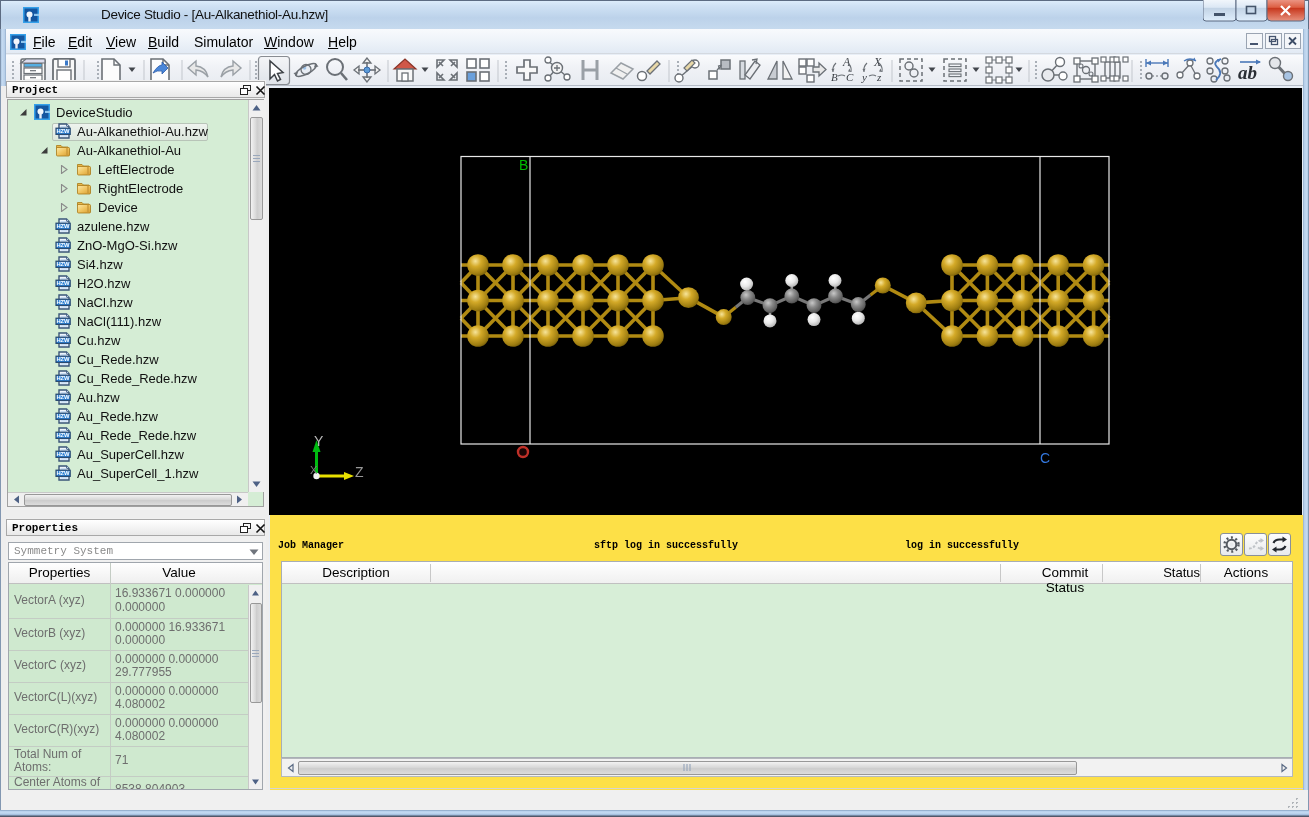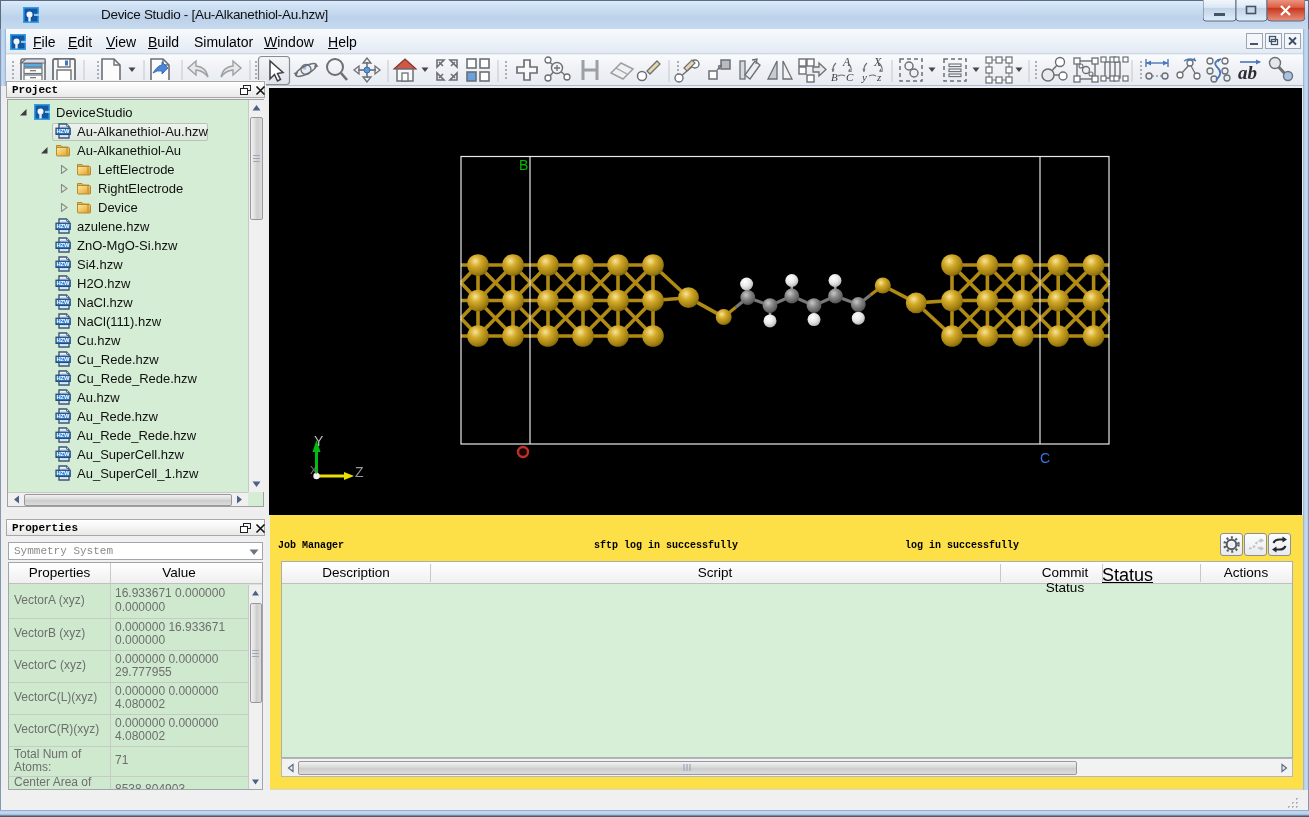--- a/index.html
+++ b/index.html
@@ -632,21 +632,21 @@
 <div style="position:absolute;left:0;top:151px;width:239px;height:1px;background:#c4ccc4;"></div>
 <div class="ptable-cell" style="left:5px;top:128.2px;width:95px;">VectorC(L)(xyz)</div>
 <div class="ptable-cell" style="left:106px;top:121.5px;width:132px;">0.000000 0.000000<br>4.080002</div>
 <div style="position:absolute;left:0;top:183px;width:239px;height:1px;background:#c4ccc4;"></div>
 <div class="ptable-cell" style="left:5px;top:160.2px;width:95px;">VectorC(R)(xyz)</div>
 <div class="ptable-cell" style="left:106px;top:153.5px;width:132px;">0.000000 0.000000<br>4.080002</div>
 <div style="position:absolute;left:0;top:213px;width:239px;height:1px;background:#c4ccc4;"></div>
 <div class="ptable-cell" style="left:5px;top:184.5px;width:95px;">Total Num of<br>Atoms:</div>
 <div class="ptable-cell" style="left:106px;top:191.2px;width:132px;">71</div>
 
-<div class="ptable-cell" style="left:5px;top:213.2px;width:95px;">Center Area of</div>
+<div class="ptable-cell" style="left:5px;top:213.2px;width:95px;">Center Atoms of</div>
 <div class="ptable-cell" style="left:106px;top:206.5px;width:132px;"> <br>8538.804903</div>
 </div>
     <div style="position:absolute;left:239px;top:22px;width:14px;height:206px;background:#f0f0f0;border-left:1px solid #c8c8c8;"></div>
     <svg style="position:absolute;left:240px;top:24px" width="13" height="13">
         <polygon points="6.5,3.5 10,8.5 3,8.5" fill="#4d6185"></polygon>
       </svg>
     <svg style="position:absolute;left:240px;top:212px" width="13" height="13">
         <polygon points="6.5,9.5 10,4.5 3,4.5" fill="#4d6185"></polygon>
       </svg>
     <div class="sb-handle sb-handle-v" style="left:240.5px;top:40px;width:12px;height:100px;"></div>
@@ -847,23 +847,22 @@
   </svg>
   <svg style="position:absolute;left:1001px;top:21px" width="17" height="17" xmlns="http://www.w3.org/2000/svg">
     <path d="M2.5 7 Q4 3.5 8.5 3.5 L12.5 3.5" fill="none" stroke="#23282e" stroke-width="2.2"></path>
     <polygon points="11.5,0.5 16,3.5 11.5,6.5" fill="#23282e"></polygon>
     <path d="M14.5 10 Q13 13.5 8.5 13.5 L4.5 13.5" fill="none" stroke="#23282e" stroke-width="2.2"></path>
     <polygon points="5.5,10.5 1,13.5 5.5,16.5" fill="#23282e"></polygon>
   </svg>
   <div class="abs" id="jmtable" style="left:11px;top:46px;width:1012px;height:197px;border:1px solid #a8aeb4;background:#d7eed7;">
     <div style="position:absolute;left:0;top:0;width:1010px;height:22px;background:linear-gradient(180deg,#ffffff,#f0f0f0);border-bottom:1px solid #c0c0c0;"></div>
     <div style="position:absolute;left:0px;top:3px;width:148px;text-align:center;font-size:13.5px;">Description</div>
-    <div style="position:absolute;left:148px;top:3px;width:570px;text-align:center;font-size:13.5px;">Script</div>
     <div style="position:absolute;left:718px;top:3px;width:102px;text-align:center;font-size:13.5px;padding-left:28px;">Commit Status</div>
-    <div style="position:absolute;left:820px;top:3px;width:98px;text-align:left;font-size:18px;text-decoration:underline;">Status</div>
+    <div style="position:absolute;left:820px;top:3px;width:98px;text-align:right;font-size:13px;">Status</div>
     <div style="position:absolute;left:918px;top:3px;width:92px;text-align:center;font-size:13.5px;">Actions</div>
     <div style="position:absolute;left:148px;top:2px;width:1px;height:18px;background:#c8c8c8;"></div>
     <div style="position:absolute;left:718px;top:2px;width:1px;height:18px;background:#c8c8c8;"></div>
     <div style="position:absolute;left:820px;top:2px;width:1px;height:18px;background:#c8c8c8;"></div>
     <div style="position:absolute;left:918px;top:2px;width:1px;height:18px;background:#c8c8c8;"></div>
   </div>
   <div class="abs" style="left:11px;top:243px;width:1012px;height:19px;background:#f2f2f2;border:1px solid #b4b8bc;">
     <svg style="position:absolute;left:3px;top:3px" width="12" height="12">
         <polygon points="8,2.5 3.5,6 8,9.5" fill="none" stroke="#5a6a84" stroke-width="1.2"></polygon>
       </svg>

